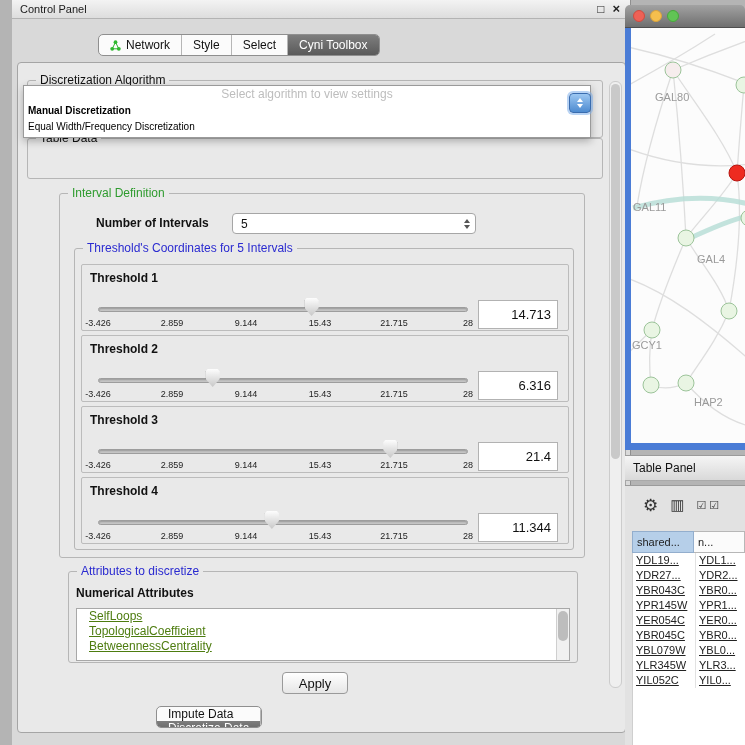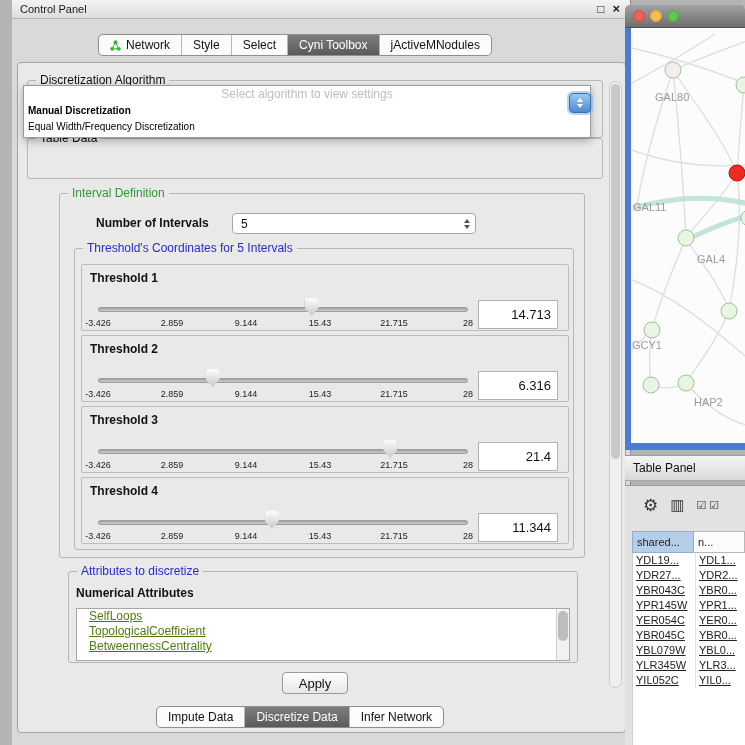--- a/index.html
+++ b/index.html
@@ -10,21 +10,21 @@
   
   .control-panel{position:absolute;left:12px;top:0;width:619px;height:745px;background:#d9d9d9;border-right:1px solid #8f8f8f;}
   .cp-titlebar{position:absolute;left:0;top:0;width:100%;height:19px;background:linear-gradient(#f3f3f3,#dddddd);border-bottom:1px solid #b3b3b3;}
   .cp-title{position:absolute;left:8px;top:0;line-height:18px;font-size:11px;color:#1a1a1a;}
   .cp-buttons{position:absolute;right:10px;top:0;height:18px;display:flex;gap:8px;align-items:center;}
   .winbtn{font-size:12px;color:#222;line-height:18px;}
   .winbtn.close{font-weight:bold;font-size:13px;}
 
   .tabbar{position:absolute;display:flex;align-items:stretch;background:#fbfbfb;border:1px solid #8f8f8f;border-radius:5px;overflow:hidden;}
   .tabbar.top{left:86px;top:34px;height:22px;}
-  .tabbar.bottom{left:138px;top:643px;height:22px;}
+  .tabbar.bottom{left:138px;top:643px;height:22px;flex-direction:column;}
   .seg{display:flex;align-items:center;gap:5px;padding:0 11px;font-size:12px;color:#111;border-right:1px solid #b6b6b6;white-space:nowrap;}
   .seg:last-child{border-right:none;}
   .seg.selected{background:linear-gradient(#7e7e7e,#5a5a5a);color:#fff;}
 
   .cp-body{position:absolute;left:5px;top:62px;width:609px;height:671px;background:#e9e9e9;border:1px solid #a5a5a5;border-radius:4px;}
 
   .groupbox{position:absolute;border:1px solid #b6b6b6;border-radius:3px;}
   .gb-label{position:absolute;top:-7px;left:8px;background:#e9e9e9;padding:0 4px;font-size:12px;line-height:13px;color:#111;white-space:nowrap;}
   .gb-label.green{color:#2e9b2e;}
   .gb-label.blue{color:#2a2ad0;}
@@ -132,23 +132,20 @@
           <span>Network</span>
         </div>
         <div class="seg">
           <span>Style</span>
         </div>
         <div class="seg">
           <span>Select</span>
         </div>
         <div class="seg selected">
           <span>Cyni Toolbox</span>
-        </div>
-        <div class="seg">
-          <span>jActiveMNodules</span>
         </div>
       </div>
 
     <div class="cp-body">
 
       <div class="groupbox alg">
         <span class="gb-label">Discretization Algorithm</span>
       </div>
 
       <div class="popup">

